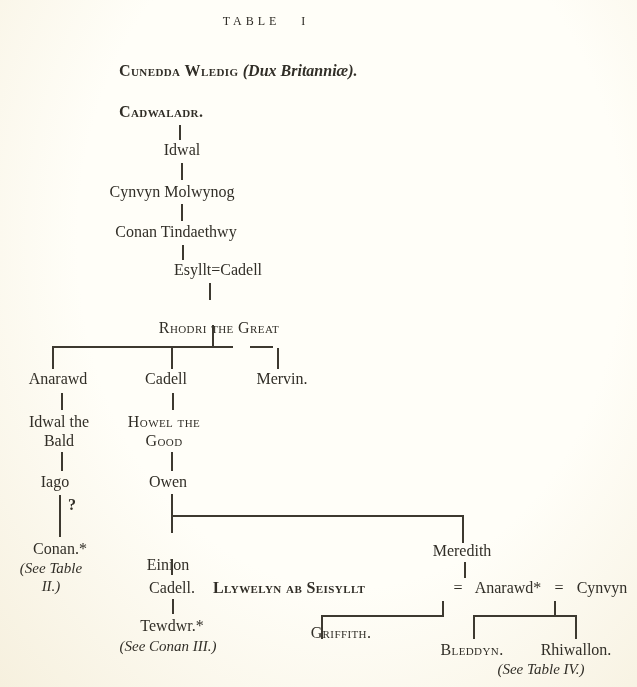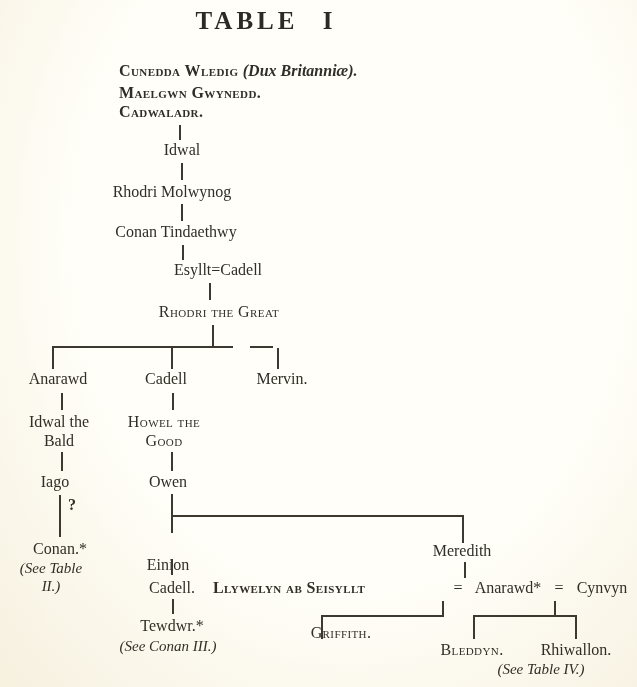--- a/index.html
+++ b/index.html
@@ -9,45 +9,44 @@
     background:radial-gradient(ellipse at 55% 35%, #fffef8 55%, #f6f0de 100%);
     font-family:"Liberation Serif","DejaVu Serif",serif;
     color:#312e27;
   }
   .node{position:absolute;white-space:nowrap;font-size:16px;transform:translateX(-50%);line-height:18px;}
   .left{transform:none;font-weight:bold;}
   .sc{font-variant:small-caps;letter-spacing:.4px;}
   .it{font-style:italic;}
   .note{font-size:15px;font-style:italic;}
   .bl{display:block;text-align:center;line-height:19px;}
-  .title{font-size:25px;font-weight:bold;letter-spacing:4px;word-spacing:14px;color:#2d2a24;}
+  .title{font-size:12px;font-weight:normal;letter-spacing:4px;word-spacing:14px;color:#2d2a24;}
   .vl{position:absolute;width:2px;background:#3d3930;}
   .hl{position:absolute;height:2px;background:#3d3930;}
 </style>
 </head>
 <body>
 
 <div id="page">
 
   <div class="node title" style="left:266px;top:12px">TABLE I</div>
 
   <div class="node left" style="left:119px;top:62px"><span class="sc">Cunedda Wledig </span><span class="it">(Dux Britanniæ).</span></div>
-  <div class="node left sc" style="left:119px;top:84px">Maelgwn Gwynedd.</div>
   <div class="node left sc" style="left:119px;top:103px">Cadwaladr.</div>
 
   <div class="vl" style="left:179px;top:125px;height:15px"></div>
   <div class="node" style="left:182px;top:141px">Idwal</div>
   <div class="vl" style="left:181px;top:163px;height:17px"></div>
-  <div class="node" style="left:172px;top:183px">Rhodri Molwynog</div>
+  <div class="node" style="left:172px;top:183px">Cynvyn Molwynog</div>
   <div class="vl" style="left:181px;top:204px;height:17px"></div>
   <div class="node" style="left:176px;top:223px">Conan Tindaethwy</div>
   <div class="vl" style="left:182px;top:245px;height:15px"></div>
   <div class="node" style="left:218px;top:261px">Esyllt=Cadell</div>
   <div class="vl" style="left:209px;top:283px;height:17px"></div>
-  <div class="node sc" style="left:219px;top:303px">Rhodri the Great</div>
+  <div class="node sc" style="left:219px;top:319px">Rhodri the Great</div>
 
   <div class="vl" style="left:212px;top:325px;height:22px"></div>
   <div class="hl" style="left:52px;top:346px;width:181px"></div>
   <div class="hl" style="left:250px;top:346px;width:23px"></div>
   <div class="vl" style="left:52px;top:348px;height:21px"></div>
   <div class="vl" style="left:171px;top:348px;height:21px"></div>
   <div class="vl" style="left:277px;top:348px;height:21px"></div>
 
   <div class="node" style="left:58px;top:370px">Anarawd</div>
   <div class="node" style="left:166px;top:370px">Cadell</div>

